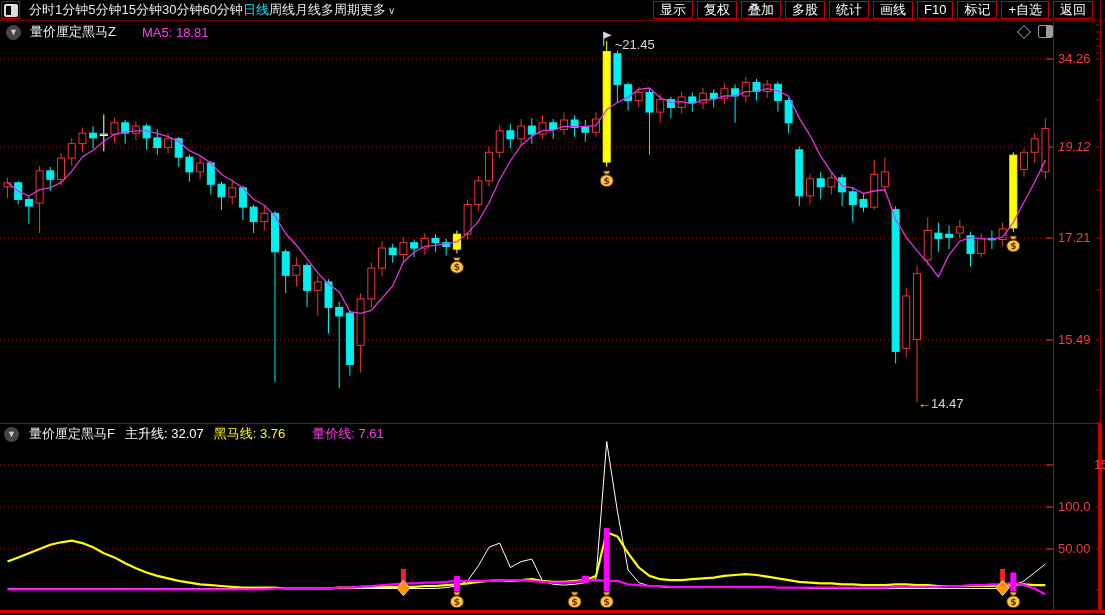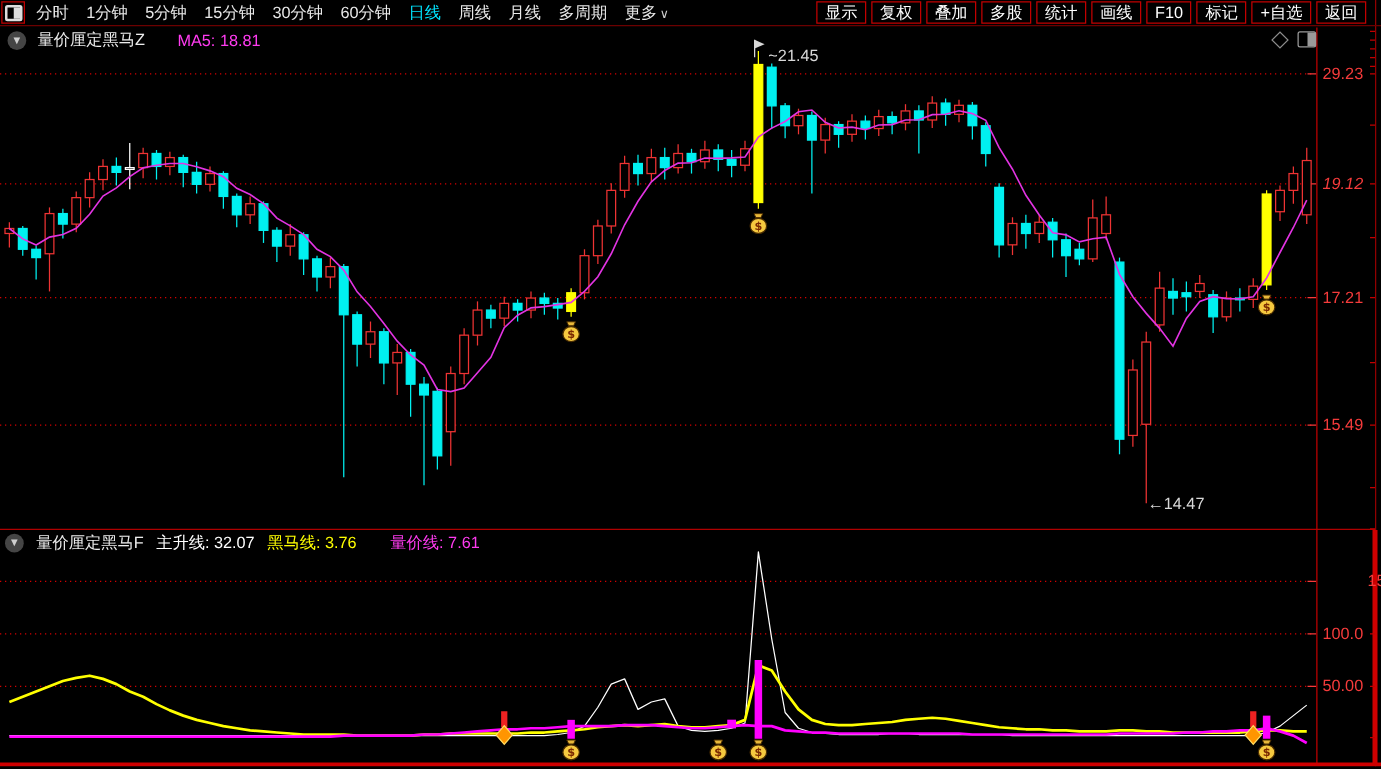--- a/index.html
+++ b/index.html
@@ -5,21 +5,21 @@
   html,body{margin:0;padding:0;background:#000;}
   #app{position:relative;width:1105px;height:615px;background:#000;overflow:hidden;
        font-family:"Liberation Sans","DejaVu Sans",sans-serif;}
   #chart-svg{position:absolute;left:0;top:0;z-index:1;}
   .topbar{position:absolute;left:0;top:0;width:1105px;height:21px;z-index:3;
           display:flex;align-items:center;border-bottom:1px solid #6b0000;box-sizing:border-box;}
   .app-icon{width:17px;height:16px;border:1px solid #c00000;margin-left:1px;display:flex;
             align-items:center;justify-content:center;}
   .app-icon .glyph{width:10px;height:9px;border:2px solid #ddd;border-radius:2px;display:flex;}
   .app-icon .glyph div{width:50%;margin-left:auto;background:#ddd;}
-  .menu{display:flex;gap:14px;margin-left:9px;font-size:13px;color:#e8e8e8;white-space:nowrap;}
+  .menu{display:flex;margin-left:9px;font-size:13px;color:#e8e8e8;white-space:nowrap;}
   .menu .mi{cursor:default;}
   .menu .mi.active{color:#00e5ff;}
   .menu .chev{font-size:10px;color:#cfcfcf;margin-left:2px;}
   .rbtns{margin-left:auto;display:flex;gap:4px;margin-right:12px;}
   .rbtns .rb{border:1px solid #c20000;color:#fff;font-size:13px;padding:0 6px;height:16px;
              line-height:16px;white-space:nowrap;}
   .main-header{position:absolute;left:6px;top:23px;z-index:3;display:flex;gap:9px;
                align-items:center;font-size:13px;color:#ececec;white-space:nowrap;}
   .sub-header{position:absolute;left:4px;top:425px;z-index:3;display:flex;gap:10px;
               align-items:center;font-size:13px;color:#ececec;white-space:nowrap;}
@@ -321,21 +321,21 @@
       <line x1="1096" y1="340" x2="1100" y2="340" stroke="#c00000"></line>
       <line x1="1096" y1="390" x2="1100" y2="390" stroke="#c00000"></line>
       <line x1="1096" y1="423" x2="1100" y2="423" stroke="#c00000"></line>
       <line x1="1096" y1="465" x2="1100" y2="465" stroke="#c00000"></line>
       <line x1="1096" y1="507" x2="1100" y2="507" stroke="#c00000"></line>
       <line x1="1096" y1="549" x2="1100" y2="549" stroke="#c00000"></line>
       <line x1="1096" y1="590" x2="1100" y2="590" stroke="#c00000"></line>
     </svg>
 
   <div id="ylabels">
-      <div class="axis-label" style="left: 1058px; top: 51px;">29.23</div>
+      <div class="axis-label" style="left: 1058px; top: 51px;">34.26</div>
       <div class="axis-label" style="left: 1058px; top: 139px; font-style: italic;">19.12</div>
       <div class="axis-label" style="left: 1058px; top: 230px;">17.21</div>
       <div class="axis-label" style="left: 1058px; top: 332px;">15.49</div>
       <div class="axis-label" style="left: 1058px; top: 457px; margin-left: 36px;">150.0</div>
       <div class="axis-label" style="left: 1058px; top: 499px;">100.0</div>
       <div class="axis-label" style="left: 1058px; top: 541px;">50.00</div>
     </div>
 
   <div class="topbar">
     <div class="app-icon">

